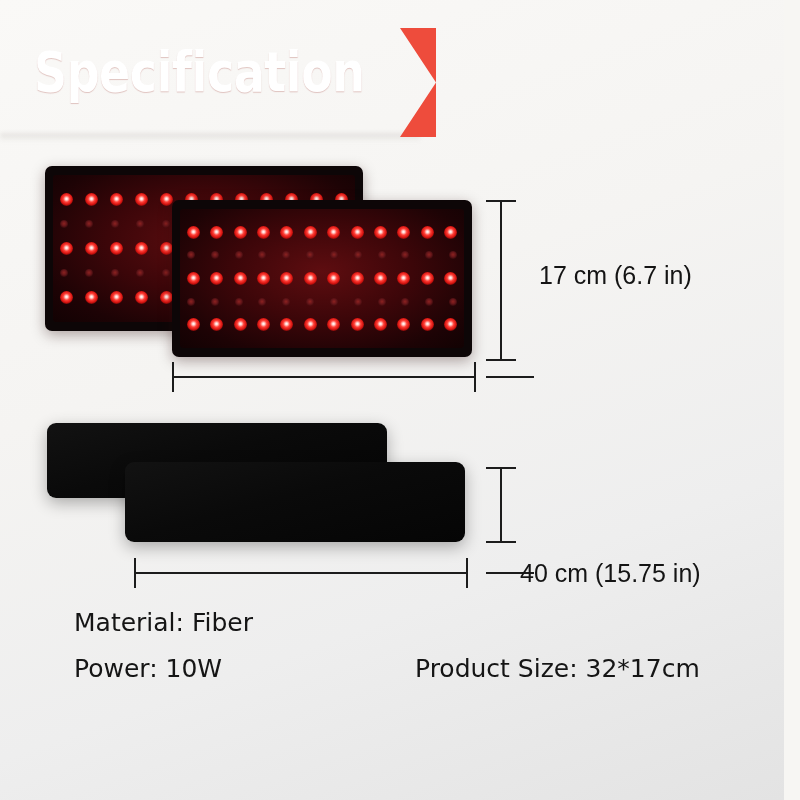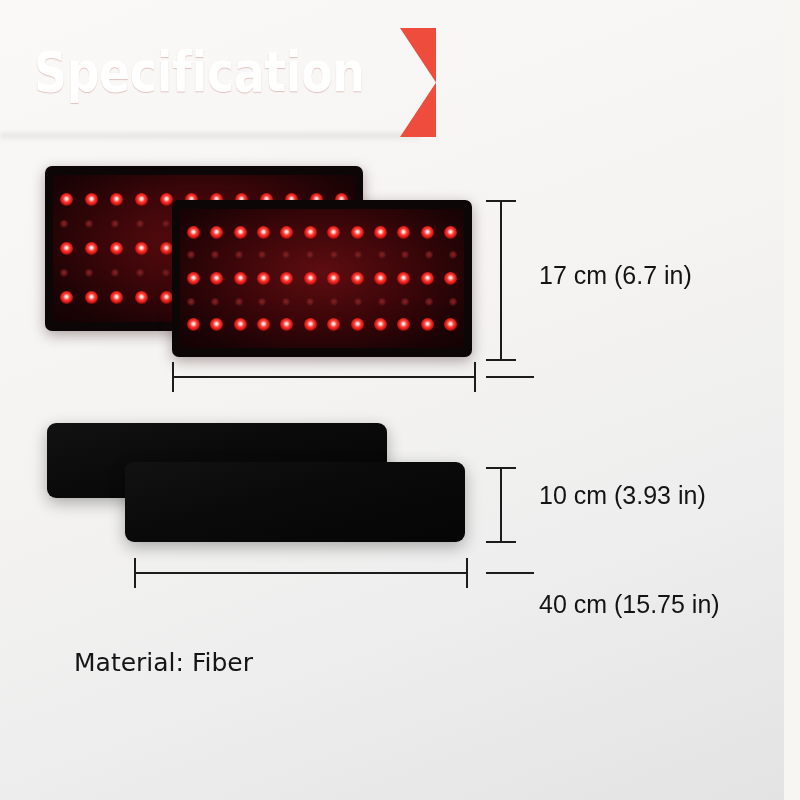--- a/index.html
+++ b/index.html
@@ -163,41 +163,41 @@
   
   #dim2-v       { left: 500px; top: 468px; height: 75px; }
   #dim2-cap-top { left: 486px; top: 467px; }
   #dim2-cap-bot { left: 486px; top: 541px; }
   #dim2-label-h { left: 539px; top: 481px; }
 
   #dim2-h        { left: 134px; top: 572px; width: 334px; }
   #dim2h-cap-l   { left: 134px; top: 558px; }
   #dim2h-cap-r   { left: 466px; top: 558px; }
   #dim2-h-extend { left: 486px; top: 572px; width: 48px; }
-  #dim2-label-w  { left: 539px; top: 559px; margin-top: 31px; }
+  #dim2-label-w  { left: 520px; top: 559px; }
 
   
   #specs {
     position: absolute;
     left: 0;
     top: 608px;
     width: 800px;
   }
   .spec-row {
     position: relative;
     height: 46px;
   }
   .spec-cell {
     position: absolute;
     font-family: "DejaVu Sans", sans-serif;
     font-size: 25px;
     color: #151515;
     white-space: nowrap;
   }
-  .spec-cell.col-left  { left: 74px; margin-top: 40px; }
+  .spec-cell.col-left  { left: 74px; }
   .spec-cell.col-right { left: 415px; }
 </style>
 </head>
 <body>
 
 <div id="page">
 
   <div id="ribbon-shadow"></div>
   <div id="ribbon"></div>
   <div id="ribbon-title">Specification</div>
@@ -362,27 +362,30 @@
   <div id="dim1h-cap-r" class="dim-cap-v"></div>
   <div id="dim1-h-extend" class="dim-line-h"></div>
 
   <div id="mat-back" class="mat"></div>
 
   <div id="mat-front" class="mat"></div>
 
   <div id="dim2-v" class="dim-line-v"></div>
   <div id="dim2-cap-top" class="dim-cap-h"></div>
   <div id="dim2-cap-bot" class="dim-cap-h"></div>
-  <div id="dim2-label-h" class="dim-label">10 cm (3.93 in)</div>
 
   <div id="dim2-h" class="dim-line-h"></div>
   <div id="dim2h-cap-l" class="dim-cap-v"></div>
   <div id="dim2h-cap-r" class="dim-cap-v"></div>
   <div id="dim2-h-extend" class="dim-line-h"></div>
   <div id="dim2-label-w" class="dim-label">40 cm (15.75 in)</div>
 
   <div id="specs">
     <div class="spec-row">
       <div class="spec-cell col-left">Material:  Fiber</div>
     </div>
+    <div class="spec-row">
+      <div class="spec-cell col-left">Power: 10W</div>
+      <div class="spec-cell col-right">Product Size: 32*17cm</div>
+    </div>
   </div>
 
 </div>
 
 </body></html>

